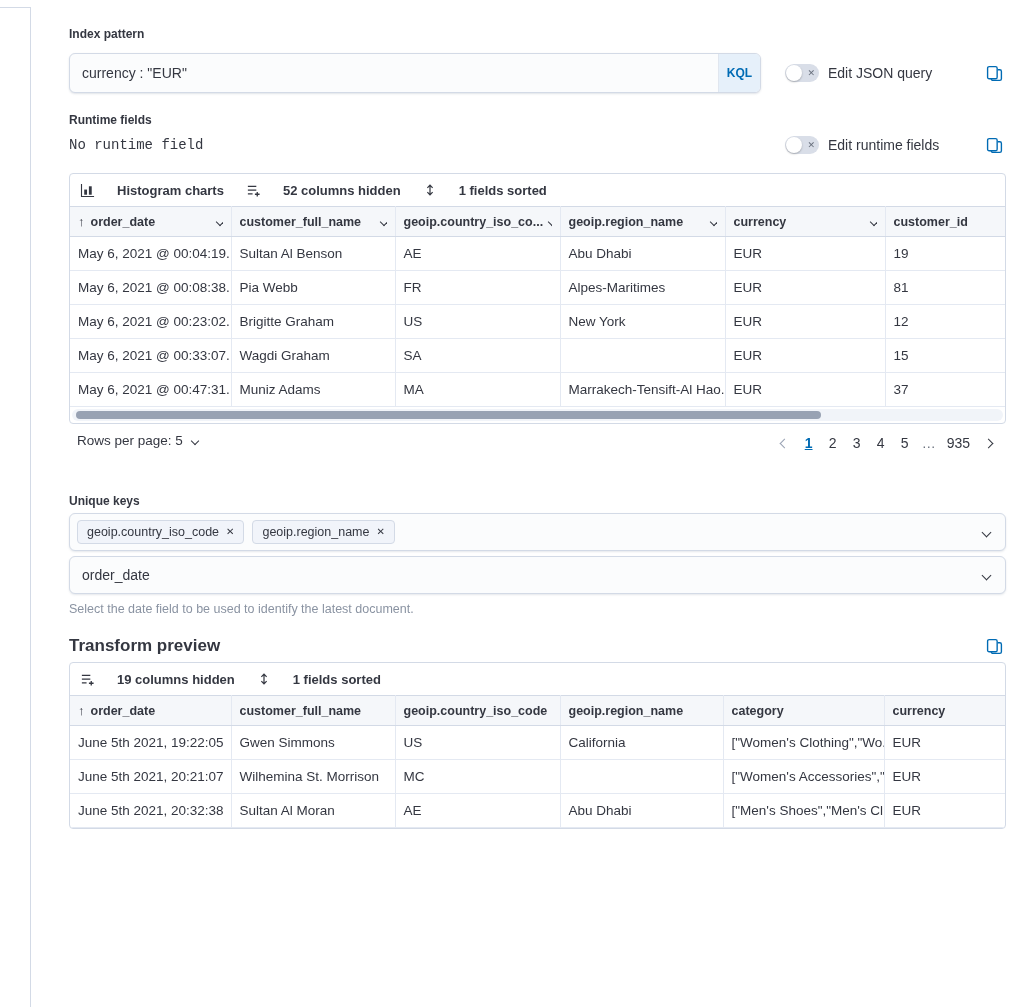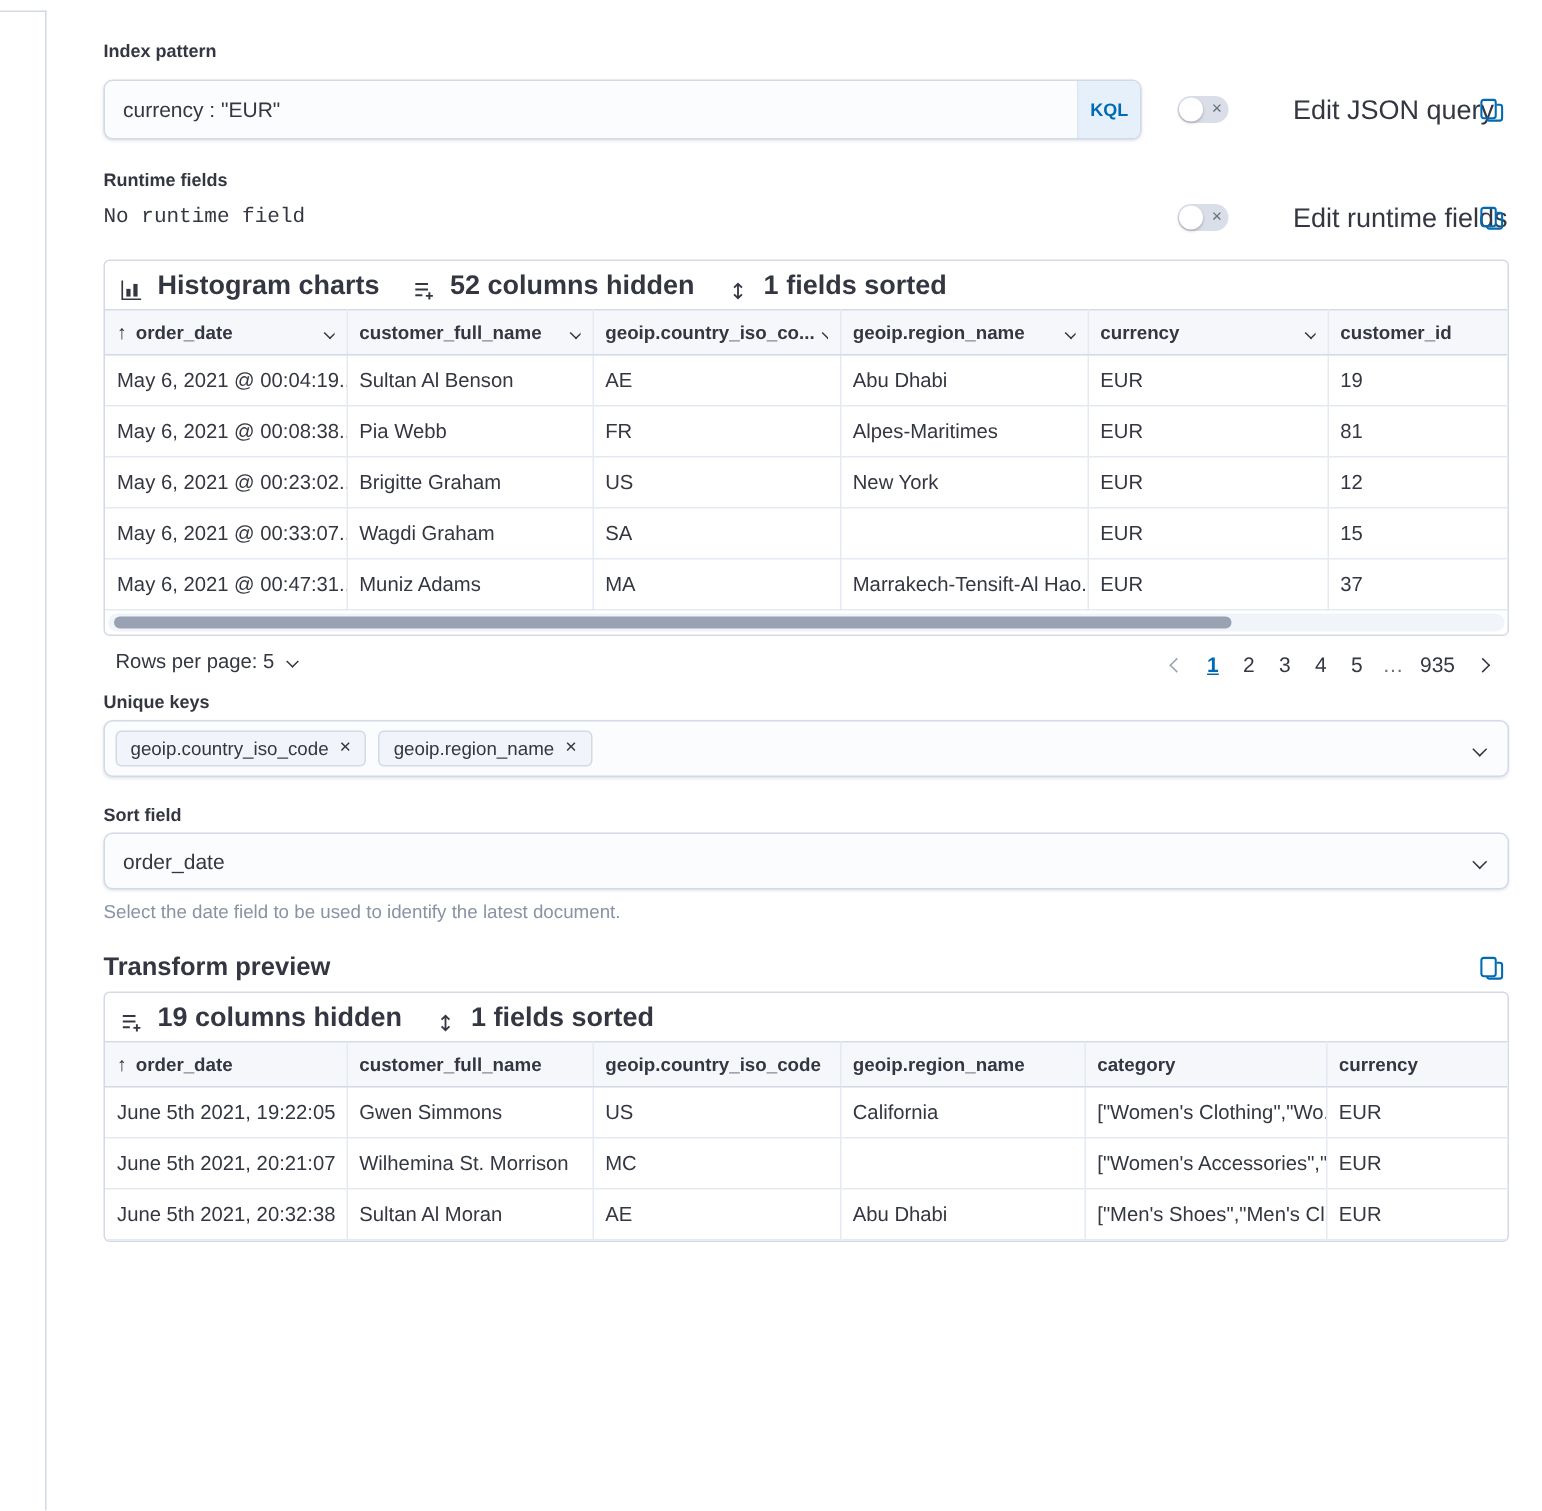--- a/index.html
+++ b/index.html
@@ -44,31 +44,31 @@
   .query-text { flex:1; padding-left:12px; font-size:14px; }
   .kql-badge {
     width:42px; height:100%; border:none; border-left:1px solid #E0E6EF;
     background:#E6F0FA; color:#006BB4; font-weight:700; font-size:12px;
     font-family:inherit; cursor:pointer;
   }
   .ctrl-cluster { position:absolute; left:716px; top:0; height:100%; display:flex; align-items:center; gap:9px; }
   .switch { position:relative; width:34px; height:18px; border-radius:10px; background:#D9DEE8; display:inline-block; cursor:pointer; flex:none; }
   .knob { position:absolute; left:1px; top:1px; width:16px; height:16px; border-radius:50%; background:#fff; box-shadow:0 1px 2px rgba(0,0,0,0.25); }
   .switch-x { position:absolute; right:4px; top:50%; transform:translateY(-50%); font-size:9px; color:#69707D; line-height:1; }
-  .toggle-label { font-size:18px; white-space:nowrap;margin-left:34px; }
+  .toggle-label { font-size:14px; white-space:nowrap; }
   .icon-btn { position:absolute; right:2px; top:50%; transform:translateY(-50%); width:20px; height:20px; display:flex; align-items:center; justify-content:center; background:none; border:none; cursor:pointer; padding:0; }
 
   #runtime-label { margin-top:20px; }
   #runtime-row { margin-top:6px; position:relative; height:24px; display:flex; align-items:center; }
   #runtime-value { font-size:14px;font-family:Liberation Mono, monospace; }
 
   
   .grid-box { margin-top:16px; border:1px solid #D3DAE6; border-radius:4px; overflow:hidden; }
   .grid-toolbar { height:32px; display:flex; align-items:center; gap:22px; padding:0 10px; }
-  .tool-btn { display:flex; align-items:flex-end; gap:10px; font-size:18px; font-weight:600; color:#343741; background:none; border:none; font-family:inherit; cursor:pointer; padding:0; white-space:nowrap; }
+  .tool-btn { display:flex; align-items:flex-start; gap:22px; font-size:13px; font-weight:600; color:#343741; background:none; border:none; font-family:inherit; cursor:pointer; padding:0; white-space:nowrap; }
   table { border-collapse:collapse; width:100%; table-layout:fixed; }
   thead th {
     background:#F5F7FA; border-top:1px solid #D3DAE6; border-bottom:1px solid #D3DAE6;
     height:30px; padding:0 8px; font-size:12.5px; font-weight:700; text-align:left;
   }
   th:not(:last-child), td:not(:last-child) { border-right:1px solid #E4E9F2; }
   .th-inner { display:flex; align-items:center; gap:6px; overflow:hidden; white-space:nowrap; }
   .th-inner .chev { margin-left:auto; flex:none; }
   tbody td { height:34px; padding:0 8px; font-size:13.5px; border-bottom:1px solid #E4E9F2; white-space:nowrap; overflow:hidden; }
   .sort-arrow { font-size:13px; font-weight:400; flex:none; }
@@ -85,21 +85,21 @@
   
   #pagination-row { margin-top:9px; display:flex; align-items:flex-start; height:28px; padding:0 8px; }
   .rpp { display:flex; align-items:center; gap:9px; font-size:13.5px; color:#343741; background:none; border:none; font-family:inherit; cursor:pointer; padding:0; }
   .pages { margin-left:auto; display:flex; align-items:center; gap:6px; font-size:14px; }
   .page-btn { min-width:18px; text-align:center; padding:2px 3px; color:#343741; text-decoration:none; cursor:pointer; }
   .page-btn.active { color:#006BB4; font-weight:700; text-decoration:underline; }
   .ellipsis { color:#69707D; padding:0 2px; }
   .pchev-btn { background:none; border:none; padding:4px 6px; cursor:pointer; display:flex; align-items:center; }
 
   
-  #uk-label { }
+  #uk-label { margin-top:33px; }
   .combo {
     margin-top:5px; height:38px; border:1px solid #D3DAE6; border-radius:6px; background:#FBFCFD;
     display:flex; align-items:center; gap:8px; padding:0 36px 0 7px; position:relative;
     box-shadow:0 1px 2px rgba(152,162,179,0.25);
   }
   .pill { display:flex; align-items:center; gap:7px; height:24px; padding:0 9px; background:#F1F4FA; border:1px solid #D3DAE6; border-radius:4px; font-size:12.5px; white-space:nowrap; }
   .pill-x { font-size:10px; color:#343741; cursor:pointer; line-height:1; }
   .combo-chev { position:absolute; right:15px; top:15px; }
 
   #sort-label { margin-top:18px; }
@@ -312,21 +312,20 @@
       <span>geoip.country_iso_code</span>
       <span class="pill-x">✕</span>
     </span>
     <span class="pill">
       <span>geoip.region_name</span>
       <span class="pill-x">✕</span>
     </span>
     <span class="chev combo-chev"></span>
   </div>
 
-  <div class="field-label" id="sort-label">Sort field</div>
   <div class="select-box">
     <span>order_date</span>
     <span class="chev combo-chev"></span>
   </div>
   <div class="help-text">Select the date field to be used to identify the latest document.</div>
 
   <div id="preview-head">
     <span id="preview-title">Transform preview</span>
     <button class="icon-btn">
       <svg width="17" height="17" viewBox="0 0 16 16" fill="none" stroke="#006BB4" stroke-width="1.3">

